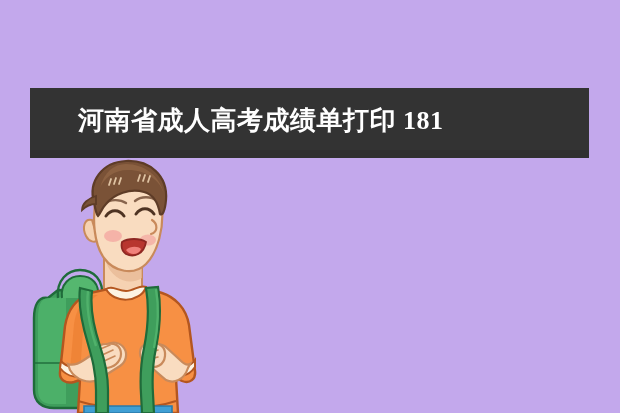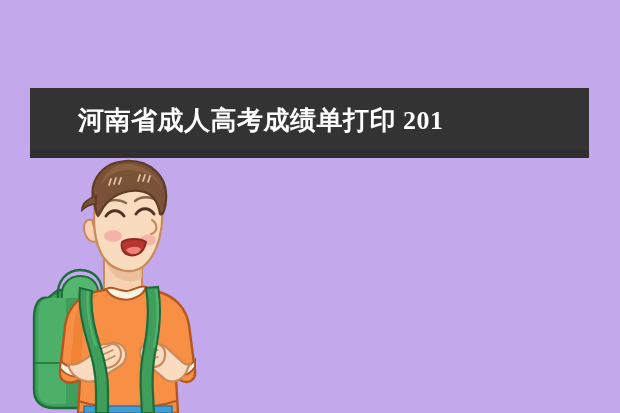--- a/index.html
+++ b/index.html
@@ -78,21 +78,21 @@
   }
 </style>
 </head>
 <body>
 
 <div id="page">
 
   <div id="title-banner">
     <div id="title-banner-inner"></div>
     <div id="title-banner-foot"></div>
-    <div id="banner-title">河南省成人高考成绩单打印 201</div>
+    <div id="banner-title">河南省成人高考成绩单打印 181</div>
   </div>
 
   <div id="illustration">
     <svg viewBox="0 0 230 255" xmlns="http://www.w3.org/2000/svg">
 
       <g>
         <path d="M30 140 C20 138 16 148 16 160 L16 232 C16 244 24 250 36 250
                  L86 250 L86 134 L40 132 Z" fill="#3f9e5c" stroke="#1f6b3a" stroke-width="2.4"></path>
 
         <path d="M30 140 C22 140 20 150 20 160 L20 232 C20 241 25 246 33 246

